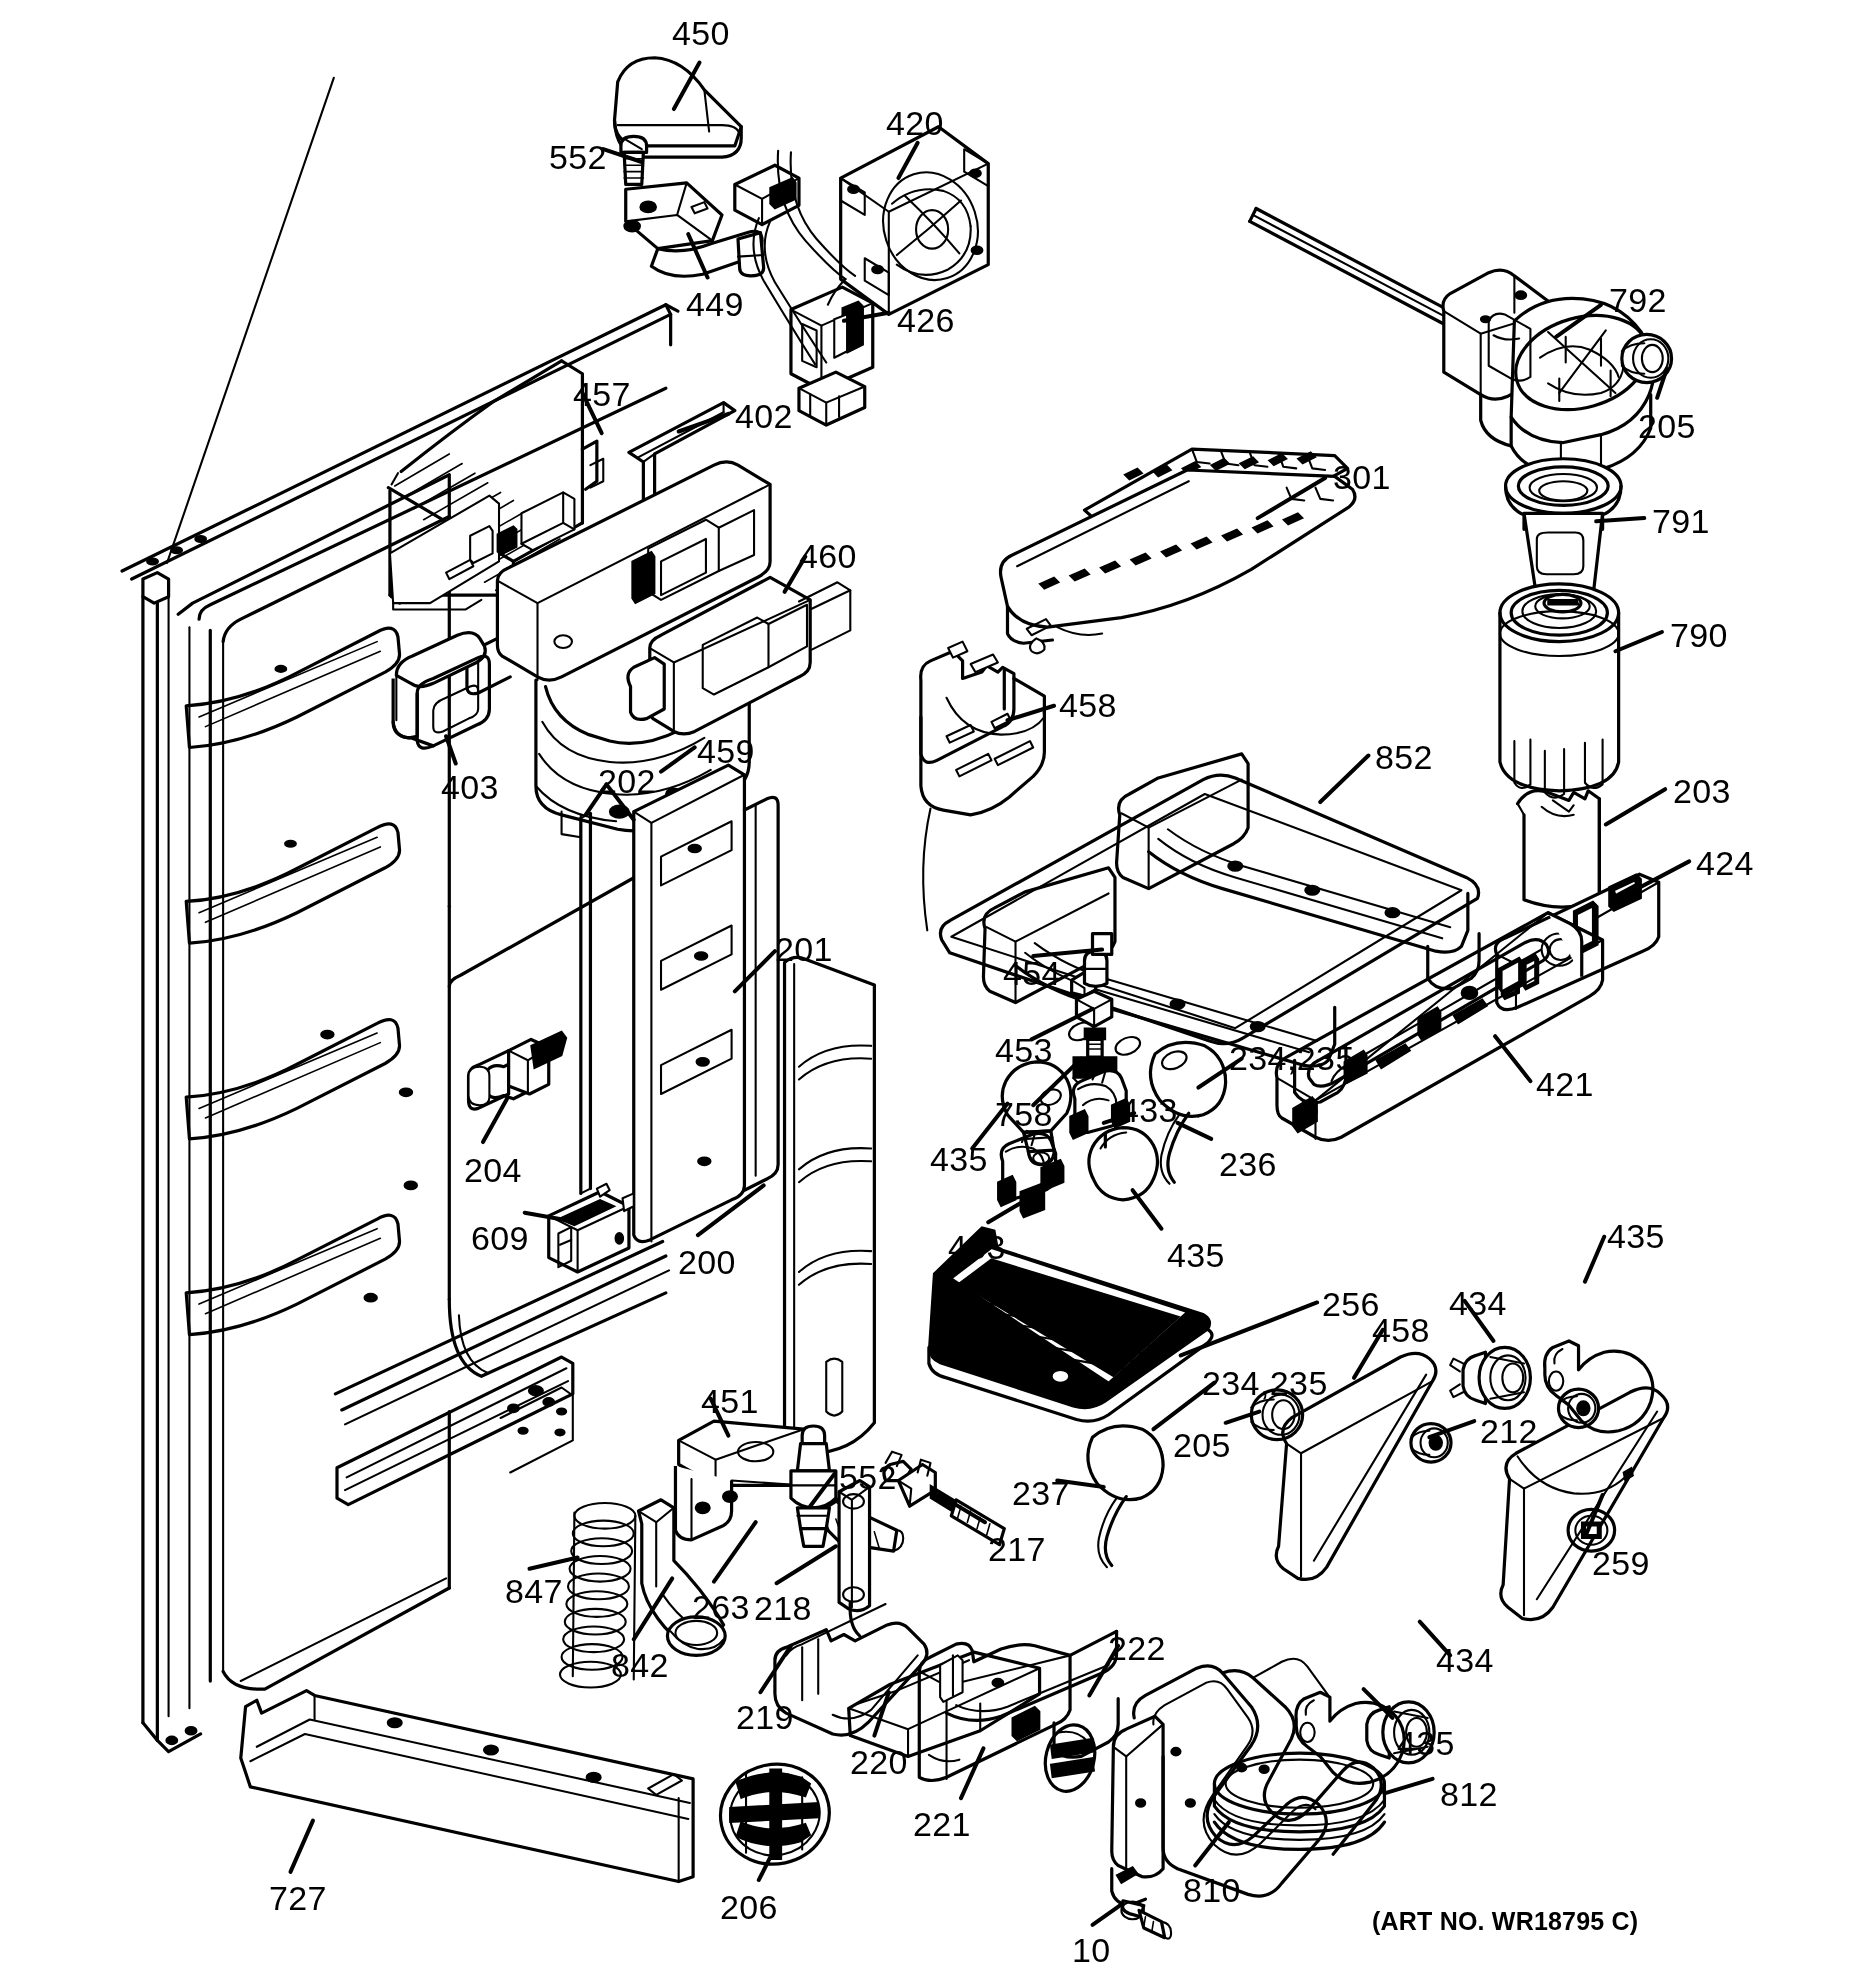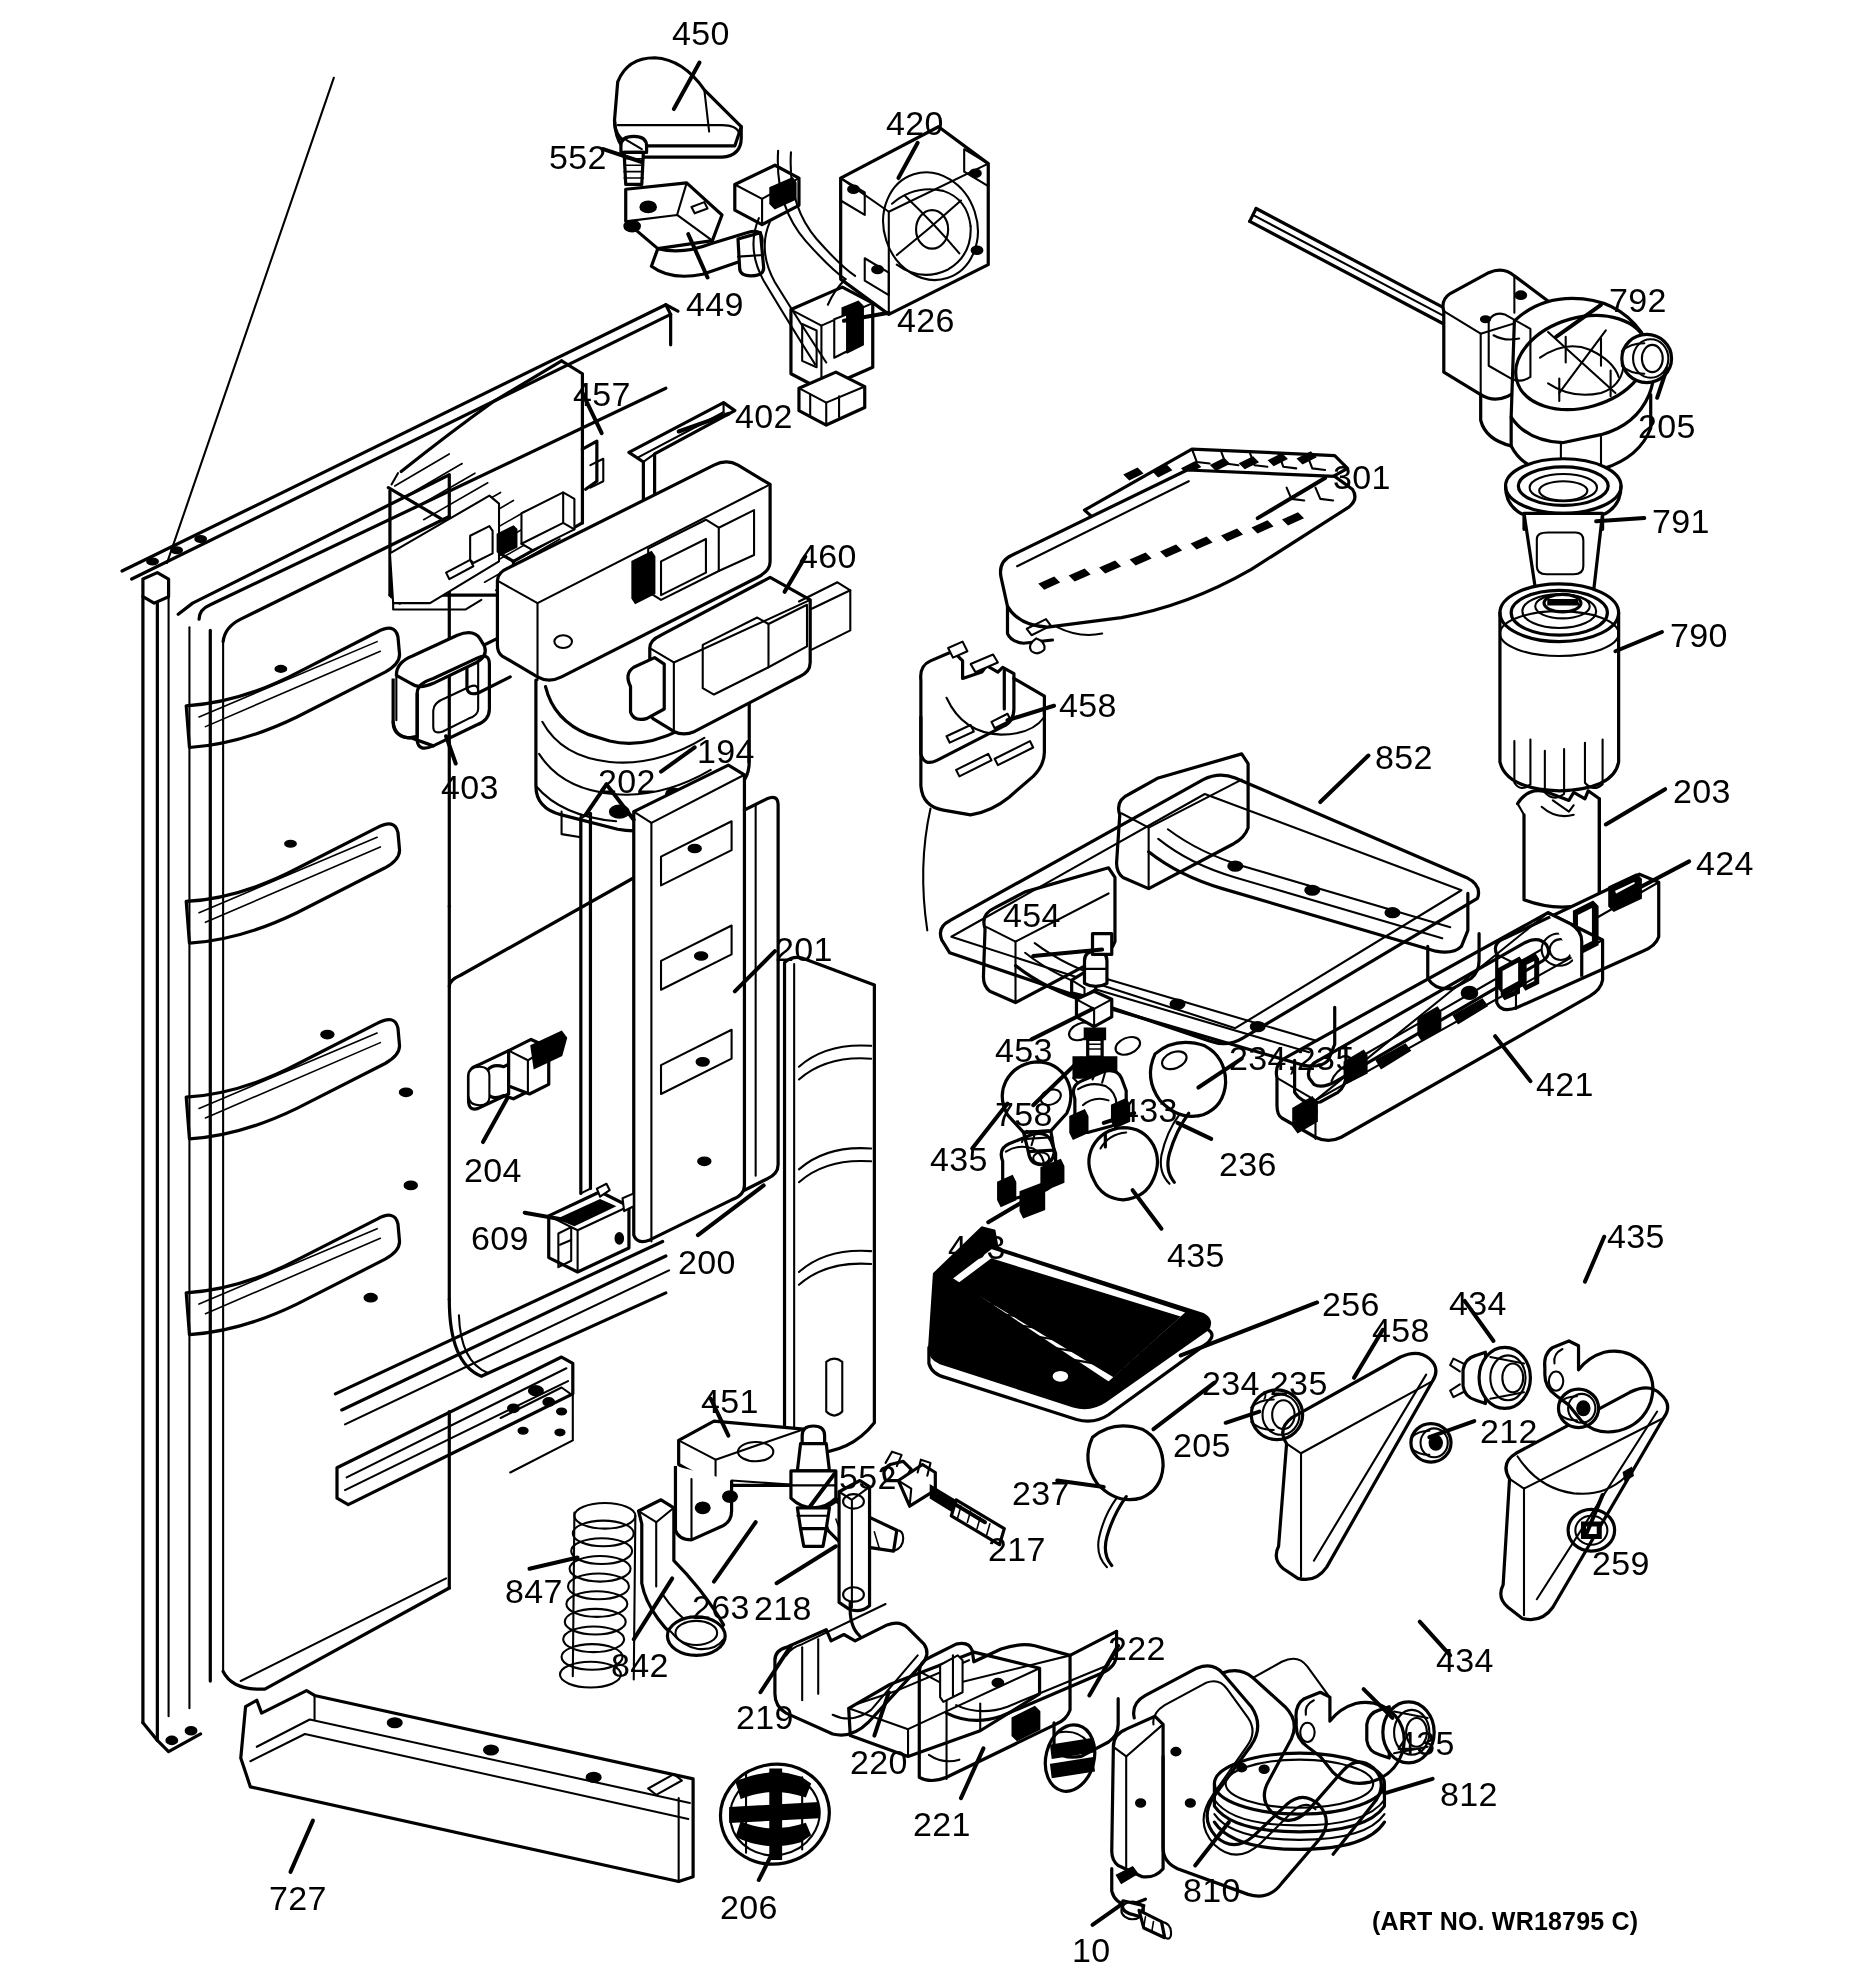--- a/index.html
+++ b/index.html
@@ -955,29 +955,29 @@
         <div class="callout" style="left: 897px; top: 303px;">426</div>
         <div class="callout" style="left: 686px; top: 287px;">449</div>
         <div class="callout" style="left: 1609px; top: 283px;">792</div>
         <div class="callout" style="left: 1638px; top: 409px;">205</div>
         <div class="callout" style="left: 573px; top: 377px;">457</div>
         <div class="callout" style="left: 735px; top: 399px;">402</div>
         <div class="callout" style="left: 1333px; top: 460px;">301</div>
         <div class="callout" style="left: 1652px; top: 504px;">791</div>
         <div class="callout" style="left: 799px; top: 539px;">460</div>
         <div class="callout" style="left: 1670px; top: 618px;">790</div>
-        <div class="callout" style="left: 697px; top: 734px;">194</div>
+        <div class="callout" style="left: 697px; top: 734px;">459</div>
         <div class="callout" style="left: 441px; top: 770px;">403</div>
         <div class="callout" style="left: 1375px; top: 740px;">852</div>
         <div class="callout" style="left: 1059px; top: 688px;">458</div>
         <div class="callout" style="left: 1673px; top: 774px;">203</div>
         <div class="callout" style="left: 598px; top: 764px;">202</div>
         <div class="callout" style="left: 1696px; top: 846px;">424</div>
         <div class="callout" style="left: 775px; top: 932px;">201</div>
-        <div class="callout" style="left: 1003px; top: 898px;">454</div>
+        <div class="callout" style="left: 1003px; top: 956px;">454</div>
         <div class="callout" style="left: 995px; top: 1033px;">453</div>
         <div class="callout" style="left: 995px; top: 1097px;">758</div>
         <div class="callout" style="left: 1229px; top: 1041px;">234,235</div>
         <div class="callout" style="left: 1120px; top: 1093px;">433</div>
         <div class="callout" style="left: 1219px; top: 1147px;">236</div>
         <div class="callout" style="left: 1536px; top: 1067px;">421</div>
         <div class="callout" style="left: 464px; top: 1153px;">204</div>
         <div class="callout" style="left: 930px; top: 1142px;">435</div>
         <div class="callout" style="left: 1167px; top: 1238px;">435</div>
         <div class="callout" style="left: 948px; top: 1230px;">433</div>

